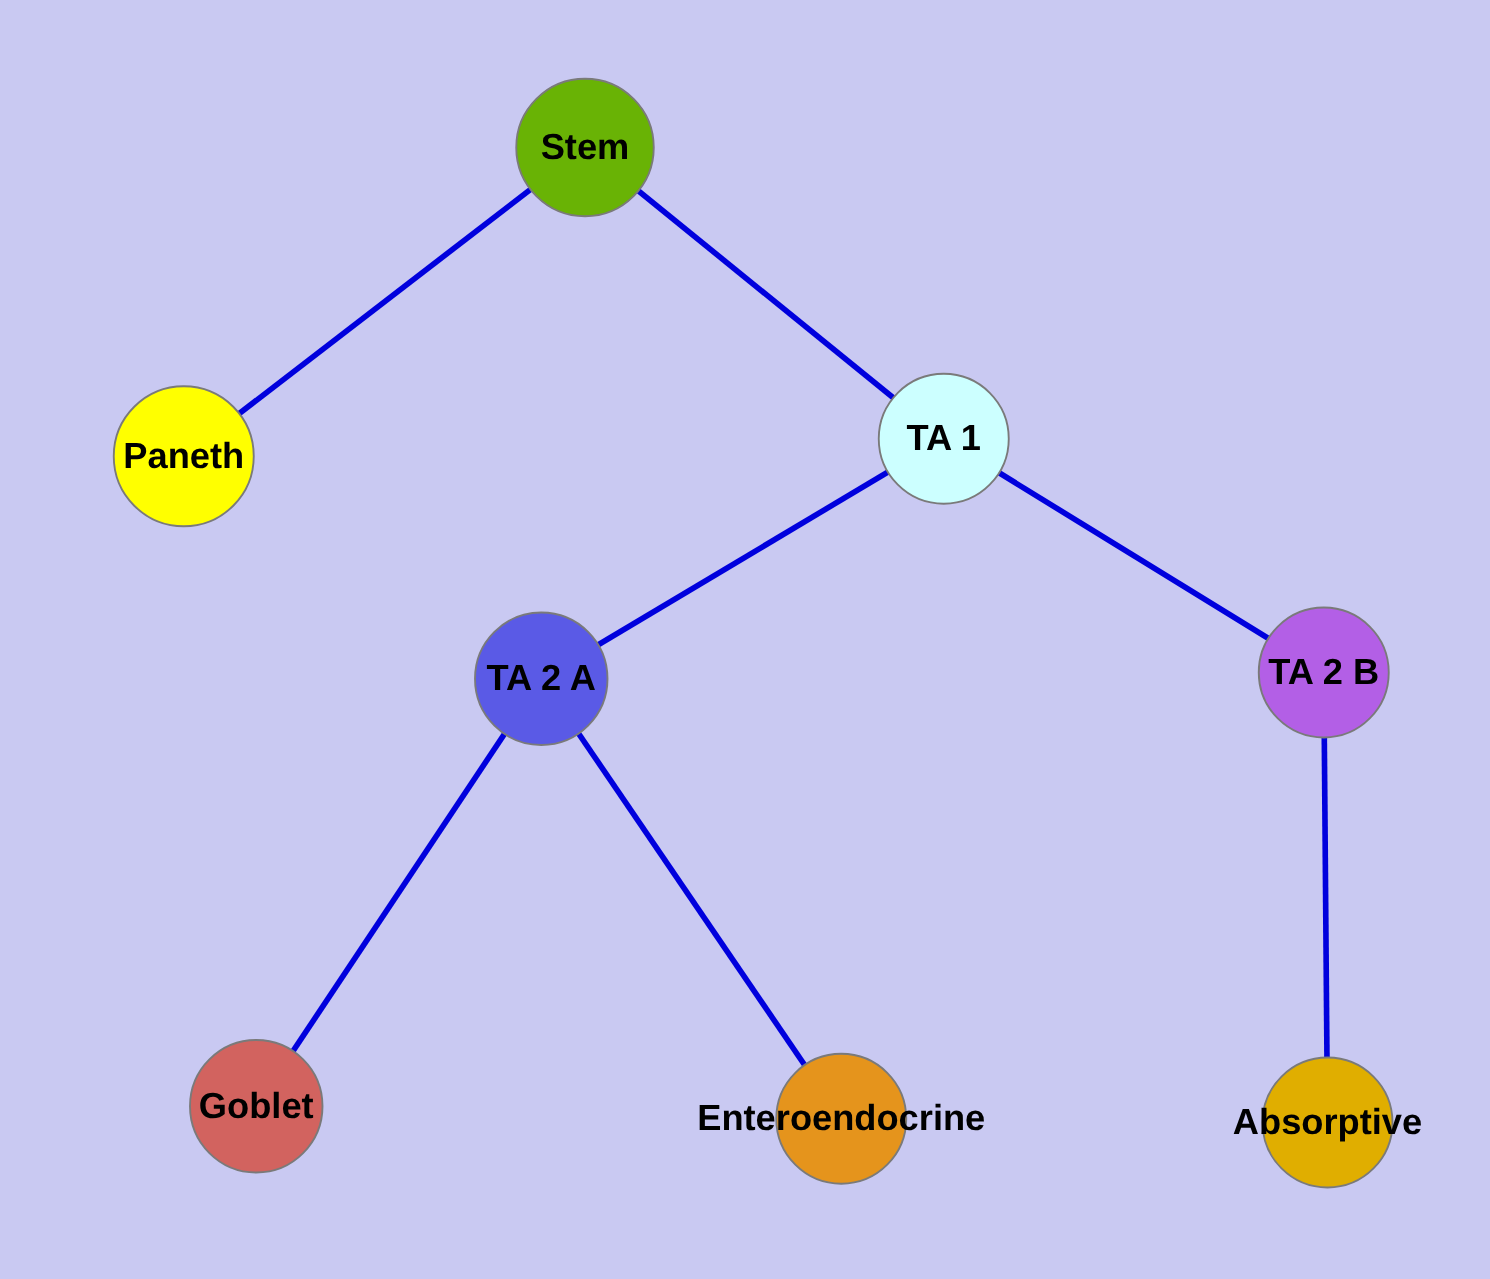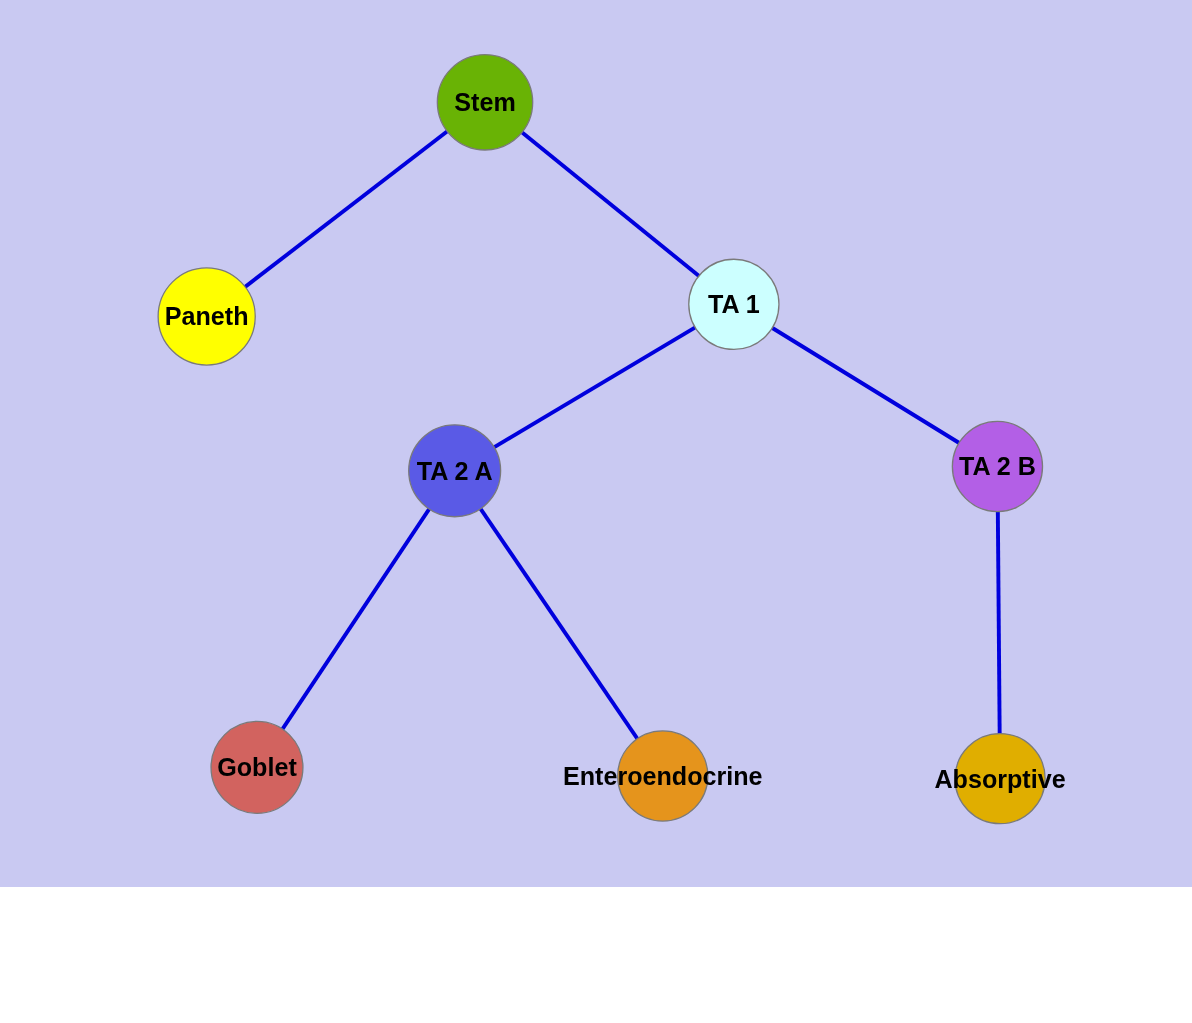--- a/index.html
+++ b/index.html
@@ -6,21 +6,21 @@
     margin: 0;
     padding: 0;
     width: 100%;
     height: 100%;
     font-family: "Liberation Sans", sans-serif;
     background: #ffffff;
   }
   .canvas {
     position: relative;
     width: 1192px;
-    height: 887px;
+    height: 1023px;
     overflow: hidden;
   }
   svg {
     display: block;
     width: 100%;
     height: 100%;
   }
   .node-label {
     font-family: "Liberation Sans", sans-serif;
     font-weight: bold;

